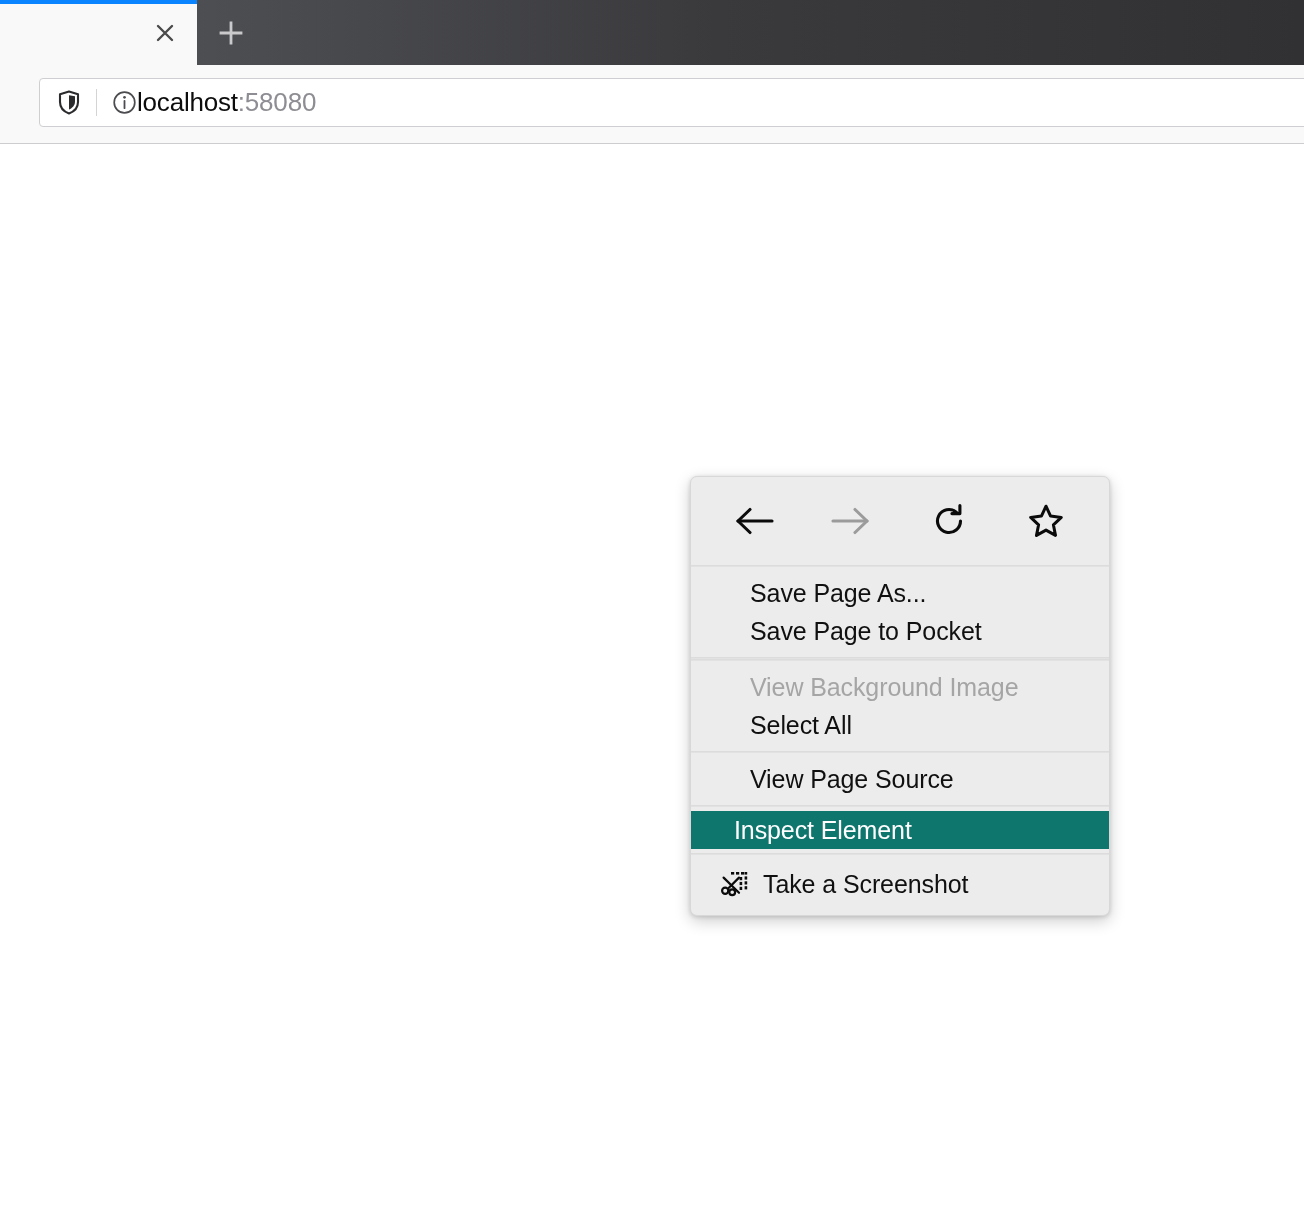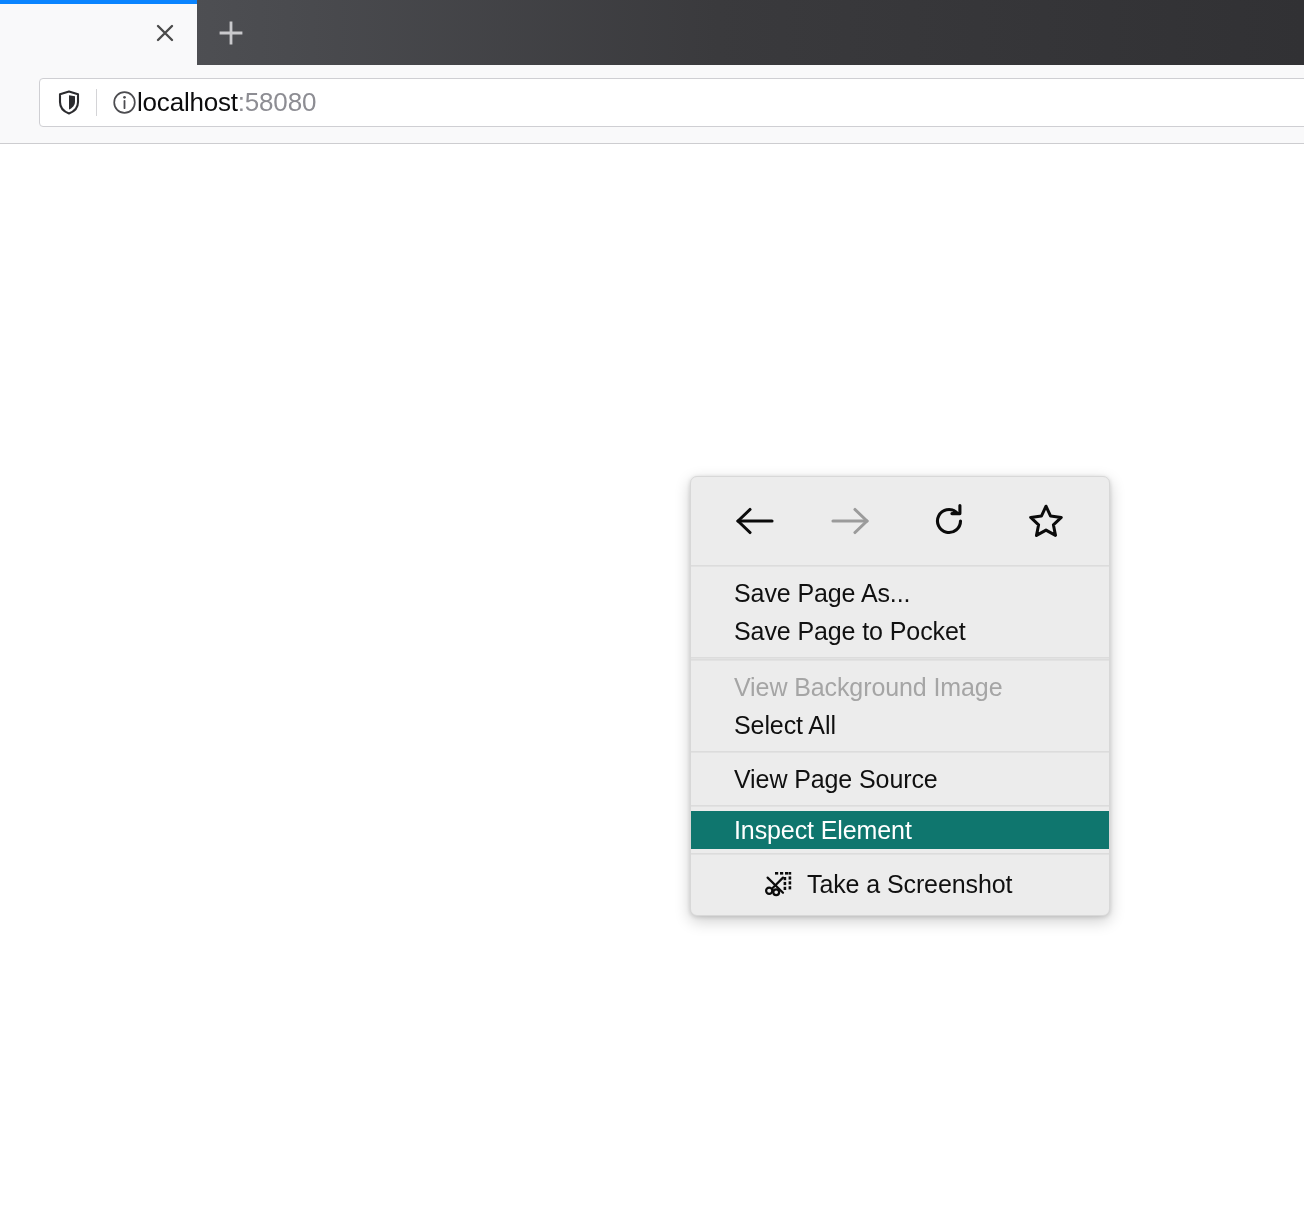--- a/index.html
+++ b/index.html
@@ -166,32 +166,32 @@
   }
   .ctx-tool svg { display: block; }
 
   .ctx-sep {
     height: 1px;
     background: #e2e2e2;
     border-top: 1px solid #dcdcdc;
     width: 100%;
   }
 
-  .ctx-group { padding: 7px 0; }
+  .ctx-group { padding: 7px 16px; }
 
   .ctx-item {
     height: 38px;
     display: flex;
     align-items: center;
     padding: 0 18px 0 43px;
     box-sizing: border-box;
     white-space: nowrap;
     letter-spacing: -0.1px;
   }
-  .ctx-item.with-icon { padding-left: 28px; margin-left: 44px; }
+  .ctx-item.with-icon { padding-left: 28px; }
   .ctx-item .label { flex: 1 1 auto; }
   .ctx-item.disabled .label { color: #a5a5a5; }
   .ctx-item.highlighted {
     background: #0f766e;
   }
   .ctx-item.highlighted .label { color: #ffffff; }
 
   .ctx-arrow {
     flex: 0 0 auto;
     margin-left: 12px;

